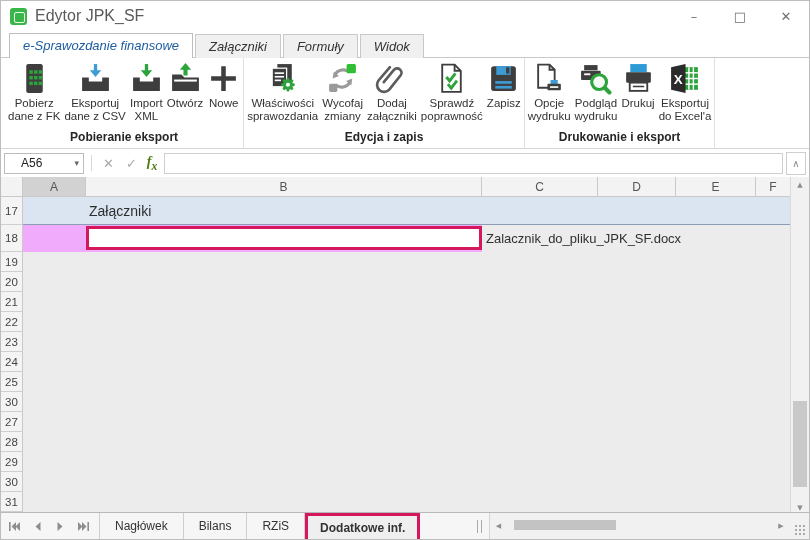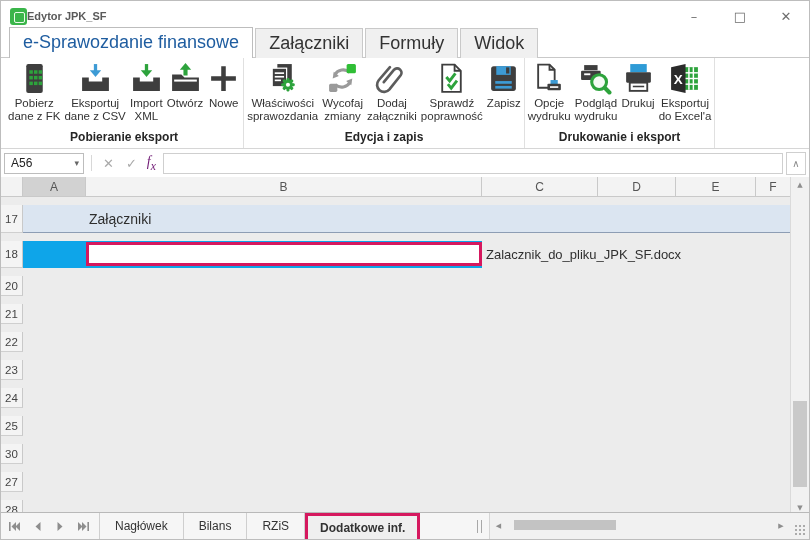--- a/index.html
+++ b/index.html
@@ -6,66 +6,66 @@
   #app{
     width:810px;height:540px;box-sizing:border-box;position:relative;
     border:1px solid #bdbdbd;background:#fff;overflow:hidden;
     font-family:"Liberation Sans","DejaVu Sans",sans-serif;
     -webkit-font-smoothing:antialiased;
   }
   
   .titlebar{height:30px;display:flex;align-items:center;padding-left:9px;background:#fff;}
   .app-icon{width:17px;height:17px;border-radius:3px;background:#3ab54a;position:relative;flex:0 0 auto;}
   .app-icon::after{content:"";position:absolute;left:4px;top:4px;width:9px;height:9px;border:1.5px solid #eafbe9;border-radius:2px;}
-  .title-text{margin-left:0;font-size:11px;color:#5a5a5a;font-weight:bold;}
+  .title-text{margin-left:8px;font-size:16px;color:#5a5a5a;}
   .win-controls{margin-left:auto;display:flex;height:30px;}
   .win-btn{width:46px;display:flex;align-items:center;justify-content:center;color:#6e6e6e;font-size:13px;font-family:"DejaVu Sans",sans-serif;cursor:default;}
   
   .ribbon-tabs{height:26px;display:flex;align-items:flex-end;padding-left:8px;background:#fff;position:relative;z-index:2;}
-  .rtab{font-size:18px;color:#333;background:#f0f0f0;border:1px solid #c9c9c9;border-bottom:none;
-        padding:4px 13px 4px;margin-right:2px;position:relative;top:1px;white-space:nowrap;}
+  .rtab{font-size:13px;color:#333;background:#f0f0f0;border:1px solid #c9c9c9;border-bottom:none;
+        padding:4px 13px 4px;margin-right:2px;position:relative;top:1px;white-space:nowrap;font-style:italic;}
   .rtab.active{background:#fff;color:#1f5da0;z-index:3;padding-bottom:5px;border-color:#bdbdbd;}
   
   .ribbon{height:92px;box-sizing:border-box;border-top:1px solid #c9c9c9;border-bottom:1px solid #d6d6d6;
           background:#fff;display:flex;padding-left:4px;position:relative;z-index:1;}
   .rgroup{display:flex;flex-direction:column;border-right:1px solid #e0e0e0;padding:0 1px;}
   .rgroup-buttons{display:flex;flex:1;align-items:flex-start;justify-content:center;padding-top:3px;}
   .rbtn{display:flex;flex-direction:column;align-items:center;text-align:center;
         font-size:11.5px;line-height:13px;color:#333;padding:1px 2px;cursor:default;}
   .rbtn svg{width:33px;height:33px;margin-bottom:2px;flex:0 0 auto;}
   .rgroup-label{text-align:center;font-size:12px;font-weight:bold;color:#262626;padding:1px 6px 4px;}
   
   .formula-bar{height:28px;box-sizing:border-box;display:flex;align-items:center;padding:0 3px;background:#fff;}
   .name-box{width:80px;height:21px;box-sizing:border-box;border:1px solid #bdbdbd;display:flex;align-items:center;
-            font-size:12px;color:#222;padding-left:6px;background:#fff;}
+            font-size:12px;color:#222;padding-left:16px;background:#fff;}
   .name-box .nb-arrow{margin-left:auto;padding-right:4px;color:#666;font-size:9px;font-family:"DejaVu Sans",sans-serif;}
   .fb-sep{width:1px;height:16px;background:#d8d8d8;margin:0 5px 0 7px;}
   .fb-glyph{font-family:"DejaVu Sans",sans-serif;color:#a9a9a9;font-size:13px;padding:0 6px;}
-  .fb-fx{font-family:"Liberation Serif","DejaVu Serif",serif;font-style:italic;font-weight:normal;color:#701a75;font-size:14px;padding:0 7px 0 4px;text-align:right;}
+  .fb-fx{font-family:"Liberation Serif","DejaVu Serif",serif;font-style:italic;font-weight:bold;color:#4d7c0f;font-size:14px;padding:0 7px 0 4px;text-align:right;}
   .formula-input{flex:1;height:21px;box-sizing:border-box;border:1px solid #cfcfcf;background:#fff;outline:none;
                  font-family:inherit;font-size:12px;padding:0 4px;}
   .fb-expand{width:20px;height:23px;box-sizing:border-box;border:1px solid #cfcfcf;margin-left:3px;display:flex;
              align-items:center;justify-content:center;color:#8a8a8a;font-size:10px;font-family:"DejaVu Sans",sans-serif;}
   
   .grid{position:absolute;top:176px;left:0;width:790px;height:339px;background:#ececec;overflow:hidden;}
   .col-headers{display:flex;height:20px;}
   .corner{width:22px;box-sizing:border-box;background:#f3f3f3;border-right:1px solid #c9c9c9;border-bottom:1px solid #c9c9c9;}
   .col-h{box-sizing:border-box;background:#f3f3f3;border-right:1px solid #c9c9c9;border-bottom:1px solid #c9c9c9;
          font-size:12px;color:#555;display:flex;align-items:center;justify-content:center;}
   .col-h.selected{background:#d2d2d2;}
   .col-A{width:63px;} .col-B{width:396px;} .col-C{width:116px;} .col-D{width:78px;} .col-E{width:80px;} .col-F{flex:1;}
-  .grid-row{display:flex;height:20px;margin-top:8px;}
+  .grid-row{display:flex;height:20px;}
   .grid-row.type-section{height:28px;}
   .grid-row.type-attachment{height:27px;}
   .row-h{width:22px;box-sizing:border-box;background:#f4f4f4;border-right:1px solid #c9c9c9;border-bottom:1px solid #cfcfcf;
          font-size:11.5px;color:#444;display:flex;align-items:center;justify-content:center;flex:0 0 auto;}
   .row-cells{flex:1;position:relative;}
   .type-section .row-cells{background:#dbe5f1;border-bottom:1px solid #8d9db4;}
   .section-text{position:absolute;left:66px;top:50%;transform:translateY(-50%);font-size:14px;color:#2e2e2e;}
-  .type-attachment .row-cells{background:#0ea5e9;}
+  .type-attachment .row-cells{background:#f0abfc;}
   .attachment-cell{position:absolute;left:63px;width:396px;top:1px;bottom:2px;box-sizing:border-box;
                    background:#fff;border:3px solid #d5185e;}
   .c-zone{position:absolute;left:459px;right:0;top:0;bottom:0;background:#ececec;display:flex;align-items:center;}
   .c-zone span{font-size:13px;color:#303030;padding-left:4px;white-space:nowrap;}
   
   .v-scroll{position:absolute;top:176px;right:0;width:19px;height:339px;background:#f1f1f1;border-left:1px solid #dadada;box-sizing:border-box;}
   .v-arrow{height:16px;display:flex;align-items:center;justify-content:center;color:#8e8e8e;font-size:7px;font-family:"DejaVu Sans",sans-serif;}
   .v-arrow.down{position:absolute;bottom:0;left:0;right:0;}
   .v-thumb{position:absolute;left:2px;right:2px;top:224px;height:86px;background:#c9c9c9;}
   
@@ -318,20 +318,24 @@
         <div class="grid-row type-attachment">
           <div class="row-h">18</div>
           <div class="row-cells">
             <div class="c-zone">
               <span>Zalacznik_do_pliku_JPK_SF.docx</span>
             </div>
             <div class="attachment-cell" style="border-color: rgb(213, 24, 94);"></div>
           </div>
         </div>
         <div class="grid-row">
+          <div class="row-h">19</div>
+          <div class="row-cells"></div>
+        </div>
+        <div class="grid-row">
           <div class="row-h">20</div>
           <div class="row-cells"></div>
         </div>
         <div class="grid-row">
           <div class="row-h">21</div>
           <div class="row-cells"></div>
         </div>
         <div class="grid-row">
           <div class="row-h">22</div>
           <div class="row-cells"></div>

